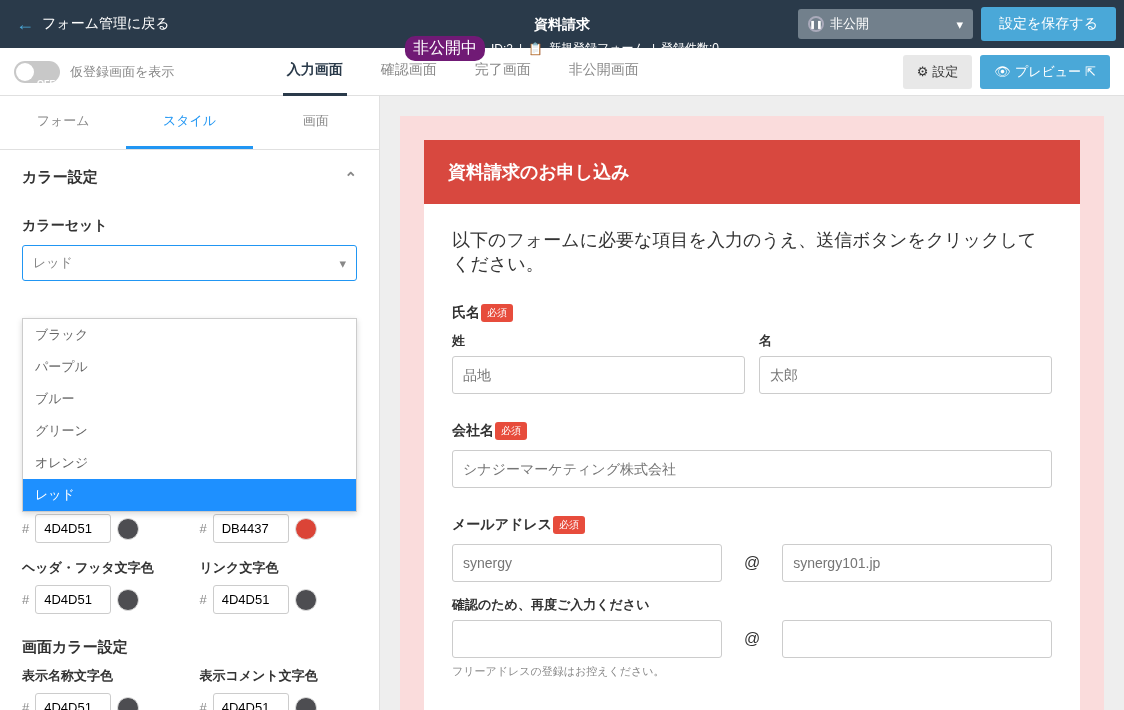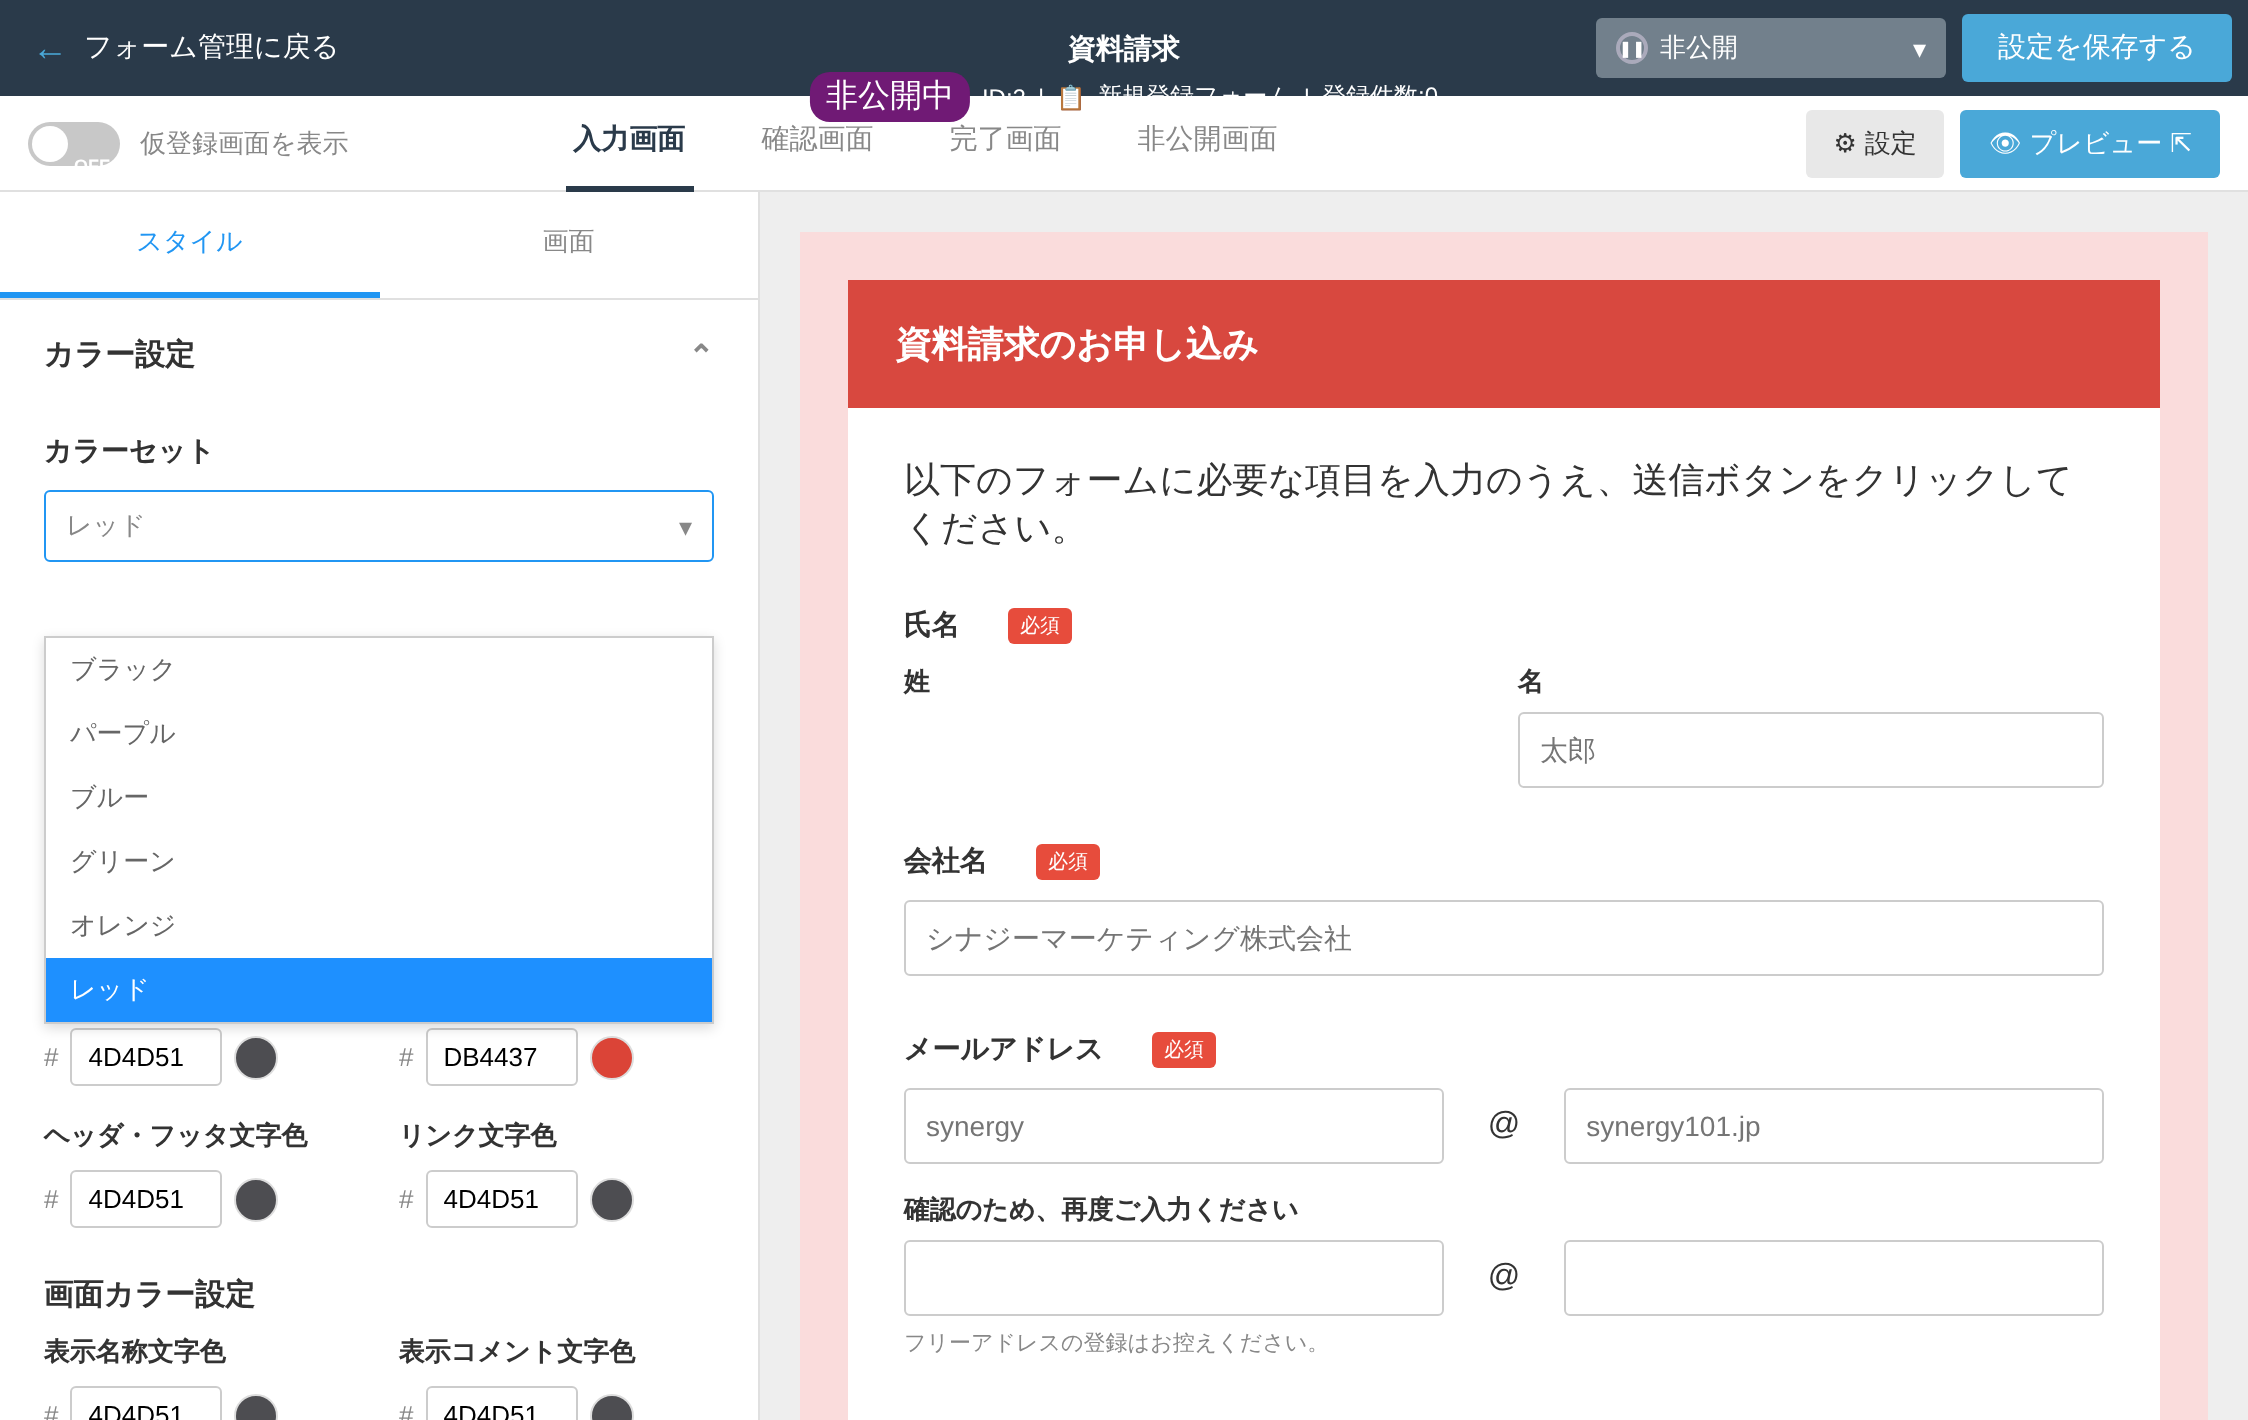--- a/index.html
+++ b/index.html
@@ -49,21 +49,21 @@
 .hex{width:76px;border:1px solid #ccc;border-radius:3px;padding:6px 8px;font-size:13px}
 .sw{width:22px;height:22px;border-radius:50%;border:1px solid #ddd}
 .csec{font-size:15px;font-weight:bold;margin-top:24px;margin-bottom:10px}
 .content{flex:1;background:#eee;padding:20px;overflow:auto}
 .form-wrap{background:#fadcdc;padding:24px}
 .form-inner{background:#fff}
 .fhdr{background:#d8483f;color:#fff;padding:20px 24px;font-size:18px;font-weight:bold}
 .fbody{padding:24px 28px}
 .fintro{font-size:18px;margin-bottom:28px}
 .fgrp{margin-bottom:28px}
-.flab{font-size:14px;font-weight:bold;margin-bottom:10px;display:flex;align-items:center;gap:24px}
+.flab{font-size:14px;font-weight:bold;margin-bottom:10px;display:flex;align-items:center;gap:1px}
 .req{background:#e74c3c;color:#fff;font-size:10px;padding:2px 6px;border-radius:3px;font-weight:normal}
 .frow{display:flex;gap:14px}
 .fcol{flex:1}
 .fsub{font-size:13px;font-weight:bold;margin-bottom:6px}
 .finp{width:100%;border:1px solid #ccc;border-radius:3px;padding:10px;font-size:14px}
 .at{padding:0 8px;align-self:center;font-size:16px}
 .note{font-size:11px;color:#888;margin-top:6px}
 </style>
 </head>
 <body>
@@ -116,20 +116,21 @@
         <span>👁</span>
         <span>プレビュー</span>
         <span>⇱</span>
       </div>
   </div>
 </div>
 
 <div class="main">
   <div class="side">
     <div class="stabs">
+      <div class="st">フォーム</div>
       <div class="st act">スタイル</div>
       <div class="st">画面</div>
     </div>
     <div class="sec-hd">
       <span>カラー設定</span>
       <span class="chev">⌃</span>
     </div>
     <div class="sec-bd">
       <div class="lbl">カラーセット</div>
       <div class="sel">
@@ -231,21 +232,21 @@
         <div class="fhdr">資料請求のお申し込み</div>
         <div class="fbody">
           <div class="fintro">以下のフォームに必要な項目を入力のうえ、送信ボタンをクリックしてください。</div>
 
           <div class="fgrp">
             <div class="flab">
                 <span>氏名</span>
                 <span class="req">必須</span>
               </div>
             <div class="frow">
-              <div class="fcol"><div class="fsub">姓</div></div>
+              <div class="fcol"><div class="fsub">姓</div><input class="finp" placeholder="品地" style=""></div>
               <div class="fcol"><div class="fsub">名</div><input class="finp" placeholder="太郎" style=""></div>
             </div>
           </div>
 
           <div class="fgrp">
             <div class="flab">
                 <span>会社名</span>
                 <span class="req">必須</span>
               </div>
             <input class="finp" placeholder="シナジーマーケティング株式会社" style="">

